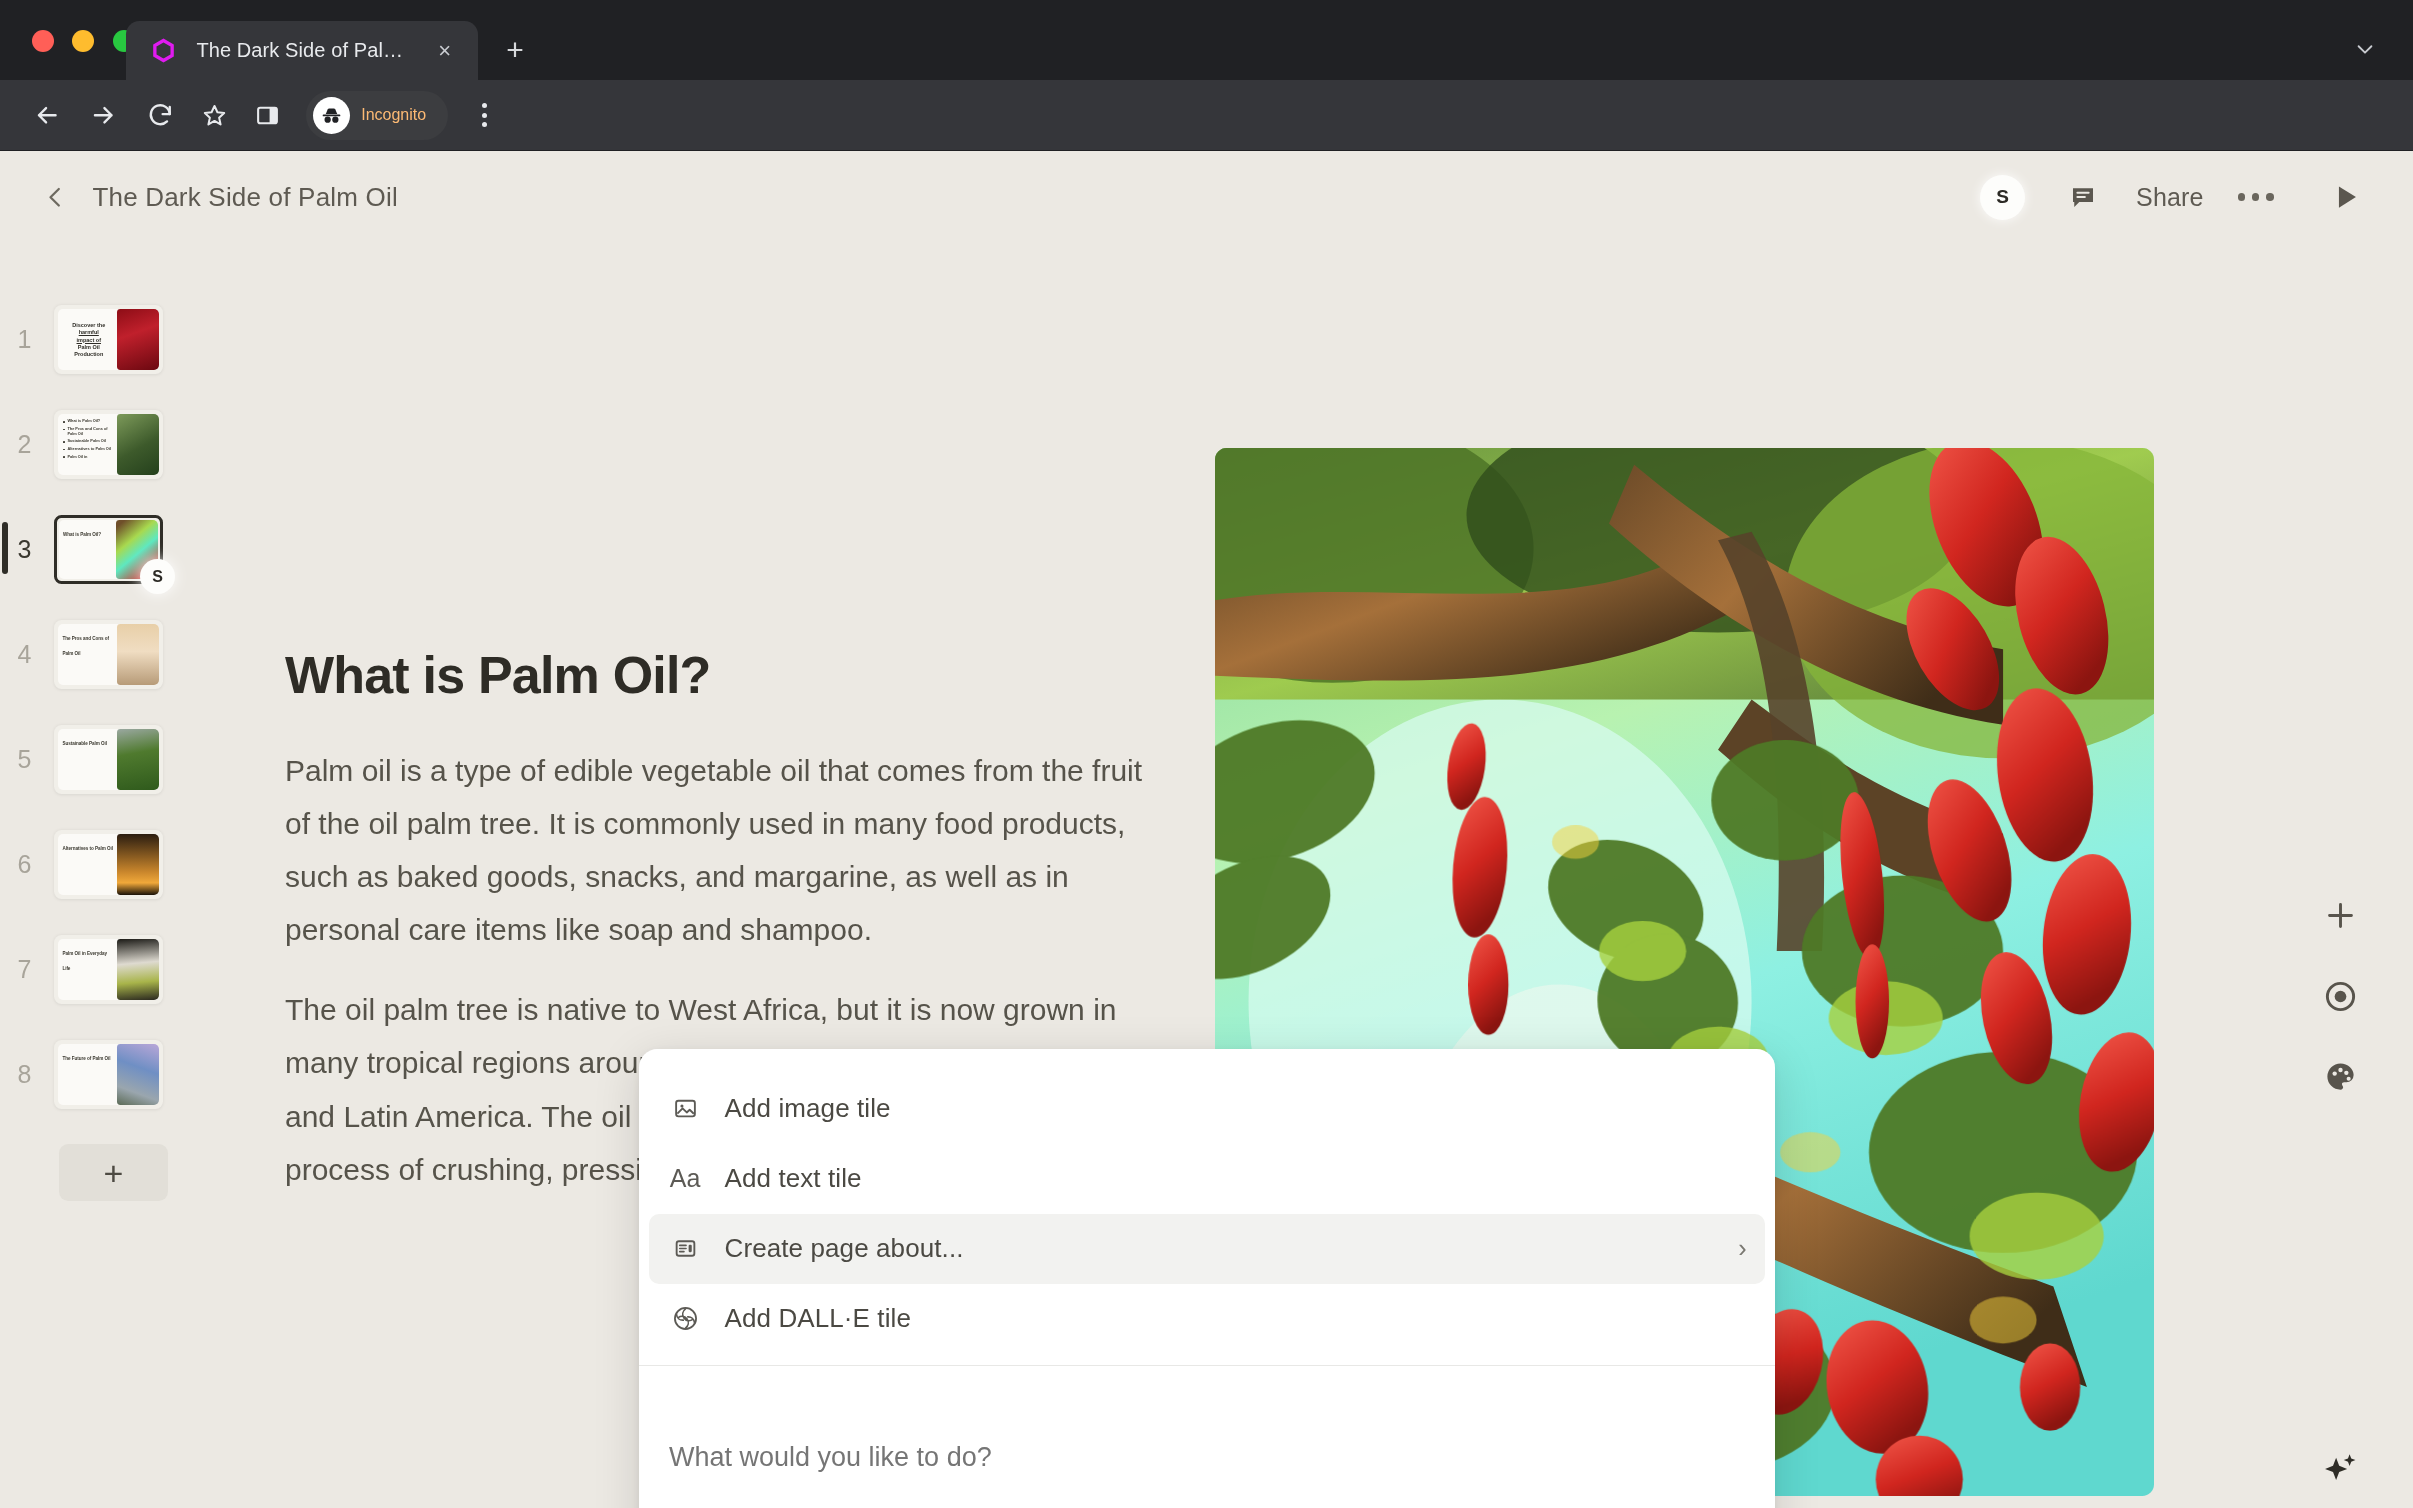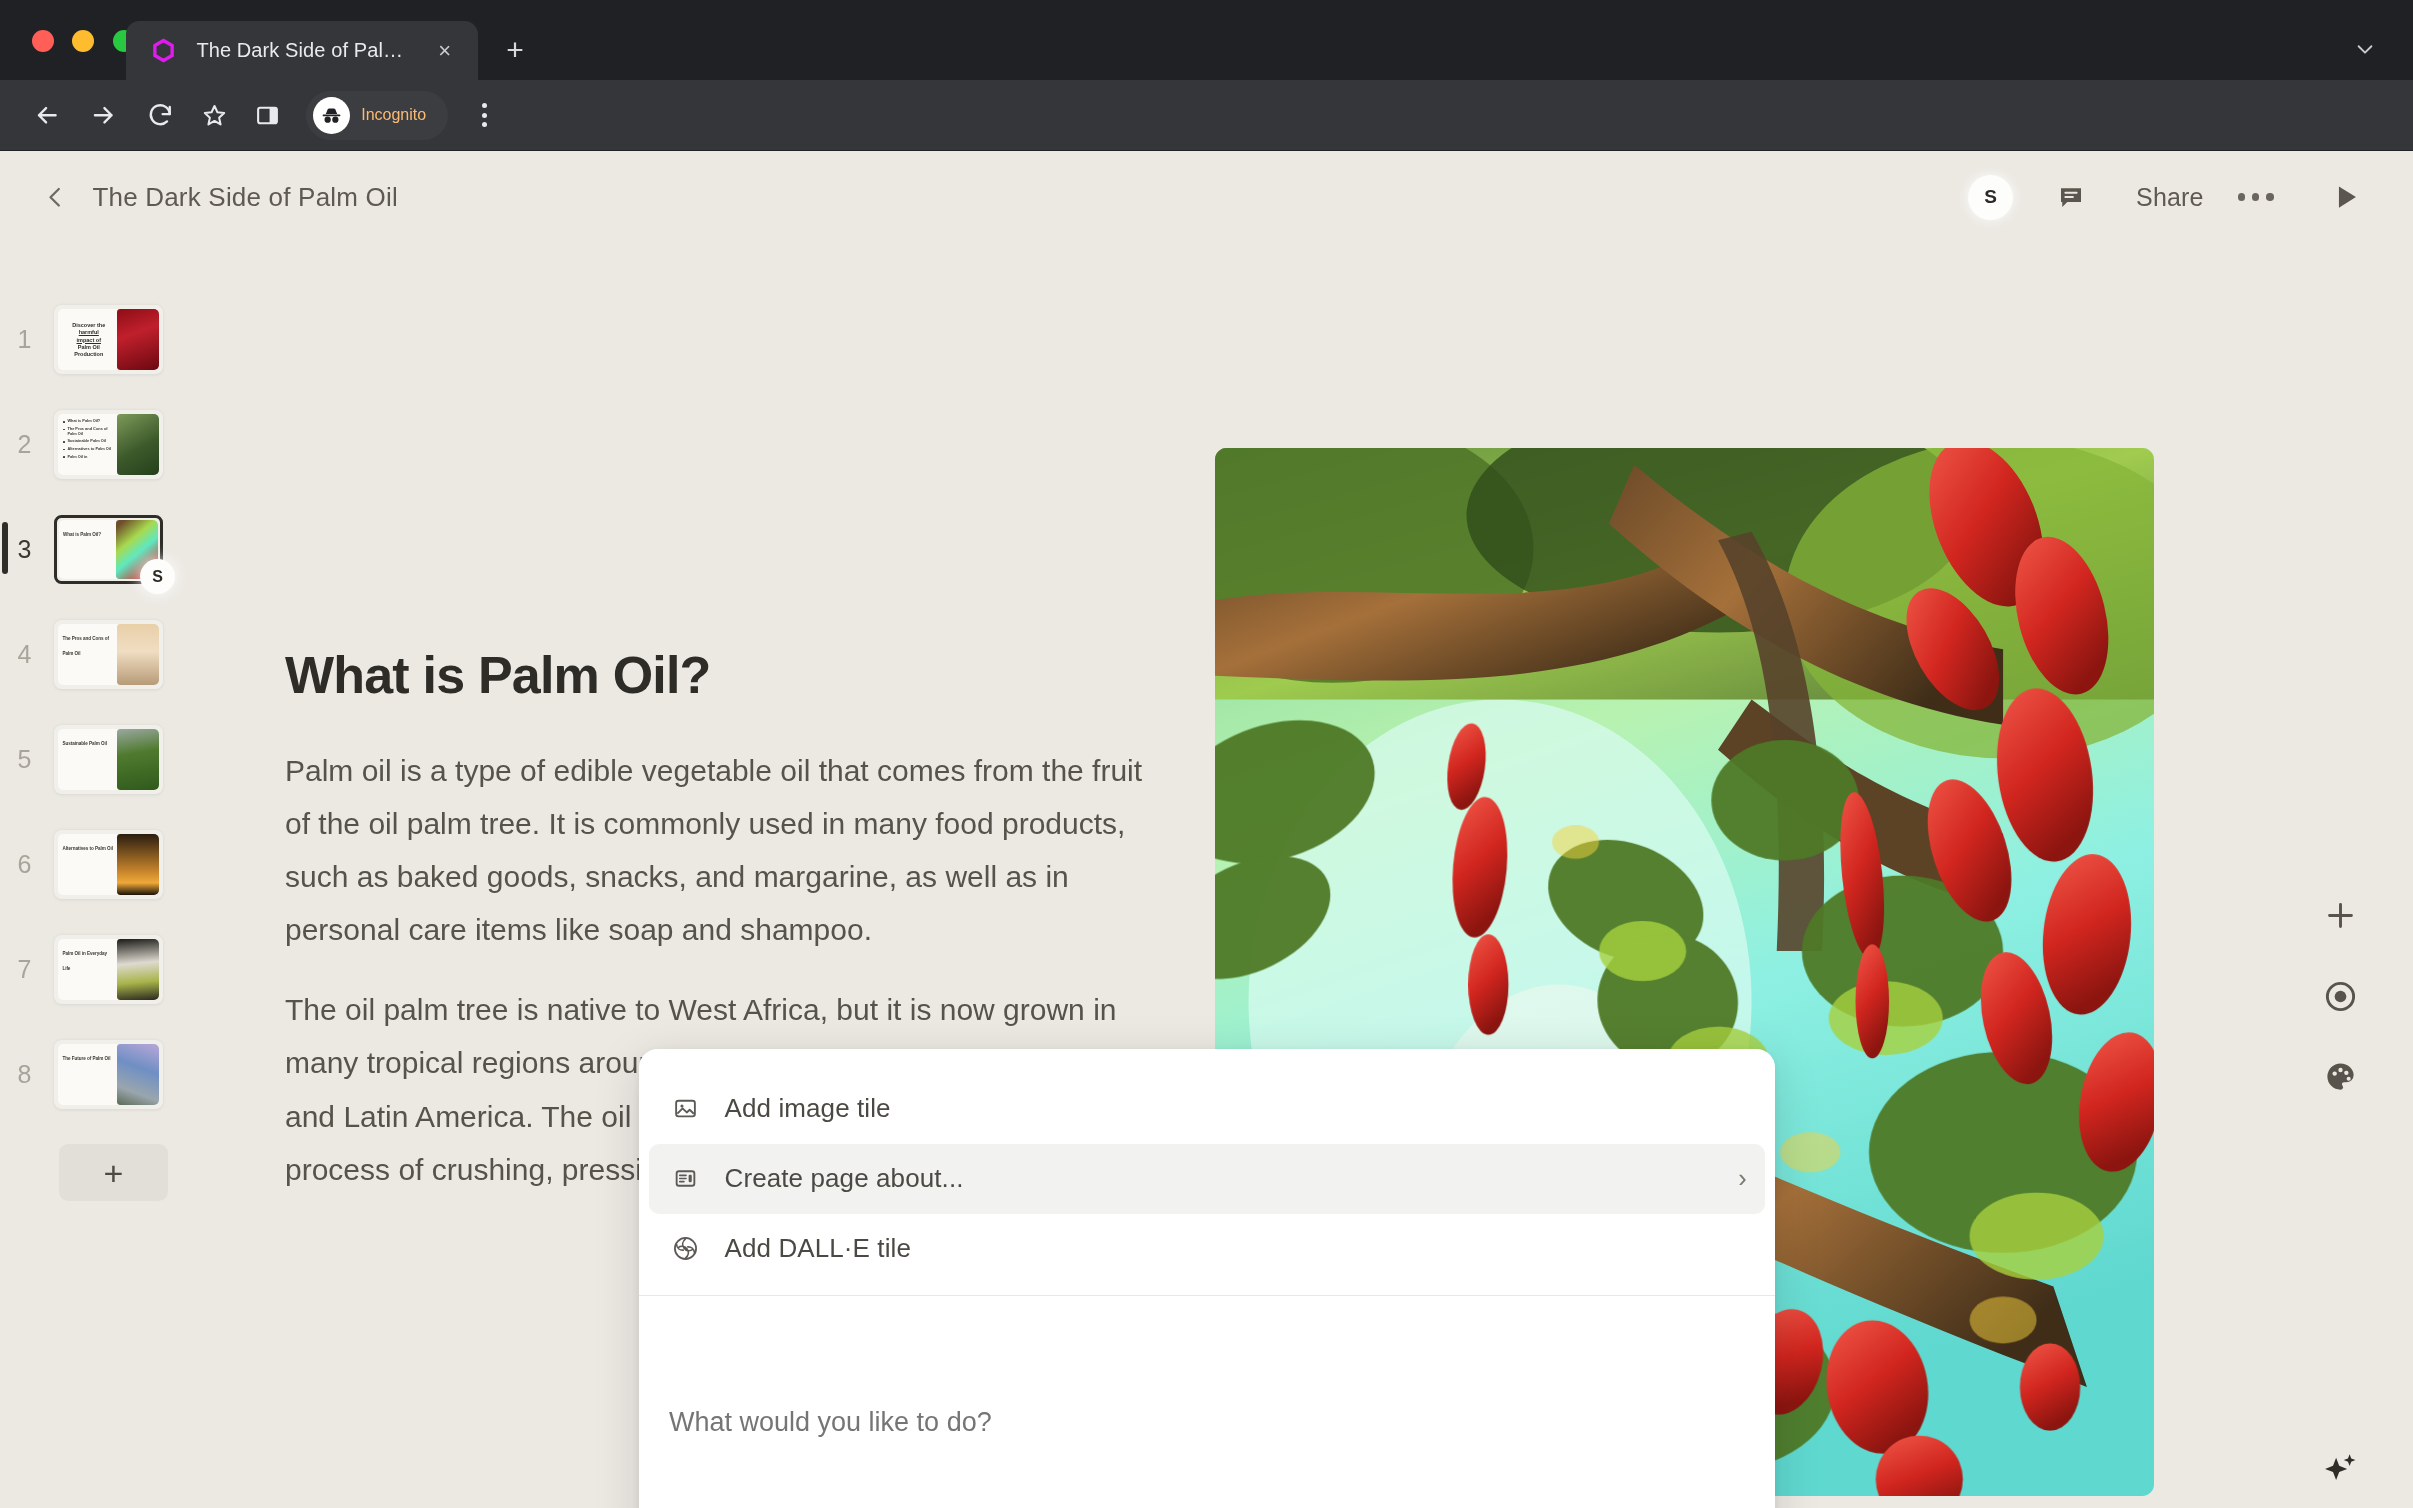--- a/index.html
+++ b/index.html
@@ -100,21 +100,21 @@
     font-size: 26px; color: #5e5a52; margin-left: 13.4px; letter-spacing: 0.2px;
   }
   .header-spacer { flex: 1; }
   .avatar-s {
     width: 45px; height: 45px; border-radius: 50%; background: #fdfdfb;
     display: flex; align-items: center; justify-content: center;
     font-size: 19px; color: #2c2a25; font-weight: 600; margin-right: 34px;
     box-shadow: 0 0 11.7px rgba(255,255,255,.9);
   }
   .hdr-icon { width: 47px; height: 47px; display:flex;align-items:center;justify-content:center; color:#5b574f; margin-right: 30px; }
-  .share-btn { font-size: 25px; color: #5e5a52; margin-right: 34px; letter-spacing:0.2px;margin-left:12px; }
+  .share-btn { font-size: 25px; color: #5e5a52; margin-right: 34px; letter-spacing:0.2px; }
   .dots-btn { display:flex; gap:6.7px; align-items:center; margin-right: 47px; height: 45px; }
   .dots-btn i { width: 7.5px; height: 7.5px; border-radius: 50%; background: #6a665d; display:block; }
   .play-btn { width: 50px; height: 50px; display:flex; align-items:center; justify-content:center; margin-right: 8.4px; }
 
   
   .sidebar {
     position: absolute; left: 0; top: 92px; width: 193px; height: 1265px;
     padding-top: 44px;
   }
   .slide-row {
@@ -639,20 +639,25 @@
             <svg width="25" height="25" viewBox="0 0 24 24">
                 <rect x="3" y="4.5" width="18" height="15" rx="2.2" fill="none" stroke="#5c5a55" stroke-width="1.8"></rect>
                 <circle cx="8.6" cy="9.6" r="1.5" fill="#5c5a55"></circle>
                 <path d="M4.2 17l5-5.2 4 4 2.8-2.6 4 3.8" fill="none" stroke="#5c5a55" stroke-width="1.8" stroke-linejoin="round"></path>
               </svg>
           </span>
           <span class="mi-label">Add image tile</span>
           <span class="mi-chevron"></span>
         </div>
 
+        <div class="menu-item">
+          <span class="mi-icon mi-aa">Aa</span>
+          <span class="mi-label">Add text tile</span>
+          <span class="mi-chevron"></span>
+        </div>
 
         <div class="menu-item highlight">
           <span class="mi-icon">
             <svg width="25" height="25" viewBox="0 0 24 24">
                 <rect x="3.5" y="5" width="17" height="14" rx="2.2" fill="none" stroke="#5c5a55" stroke-width="1.8"></rect>
                 <path d="M6.5 9h6M6.5 12h6M6.5 15h4" stroke="#5c5a55" stroke-width="1.6" stroke-linecap="round"></path>
                 <rect x="15" y="8.5" width="3" height="7" rx="1" fill="#5c5a55"></rect>
               </svg>
           </span>
           <span class="mi-label">Create page about...</span>

